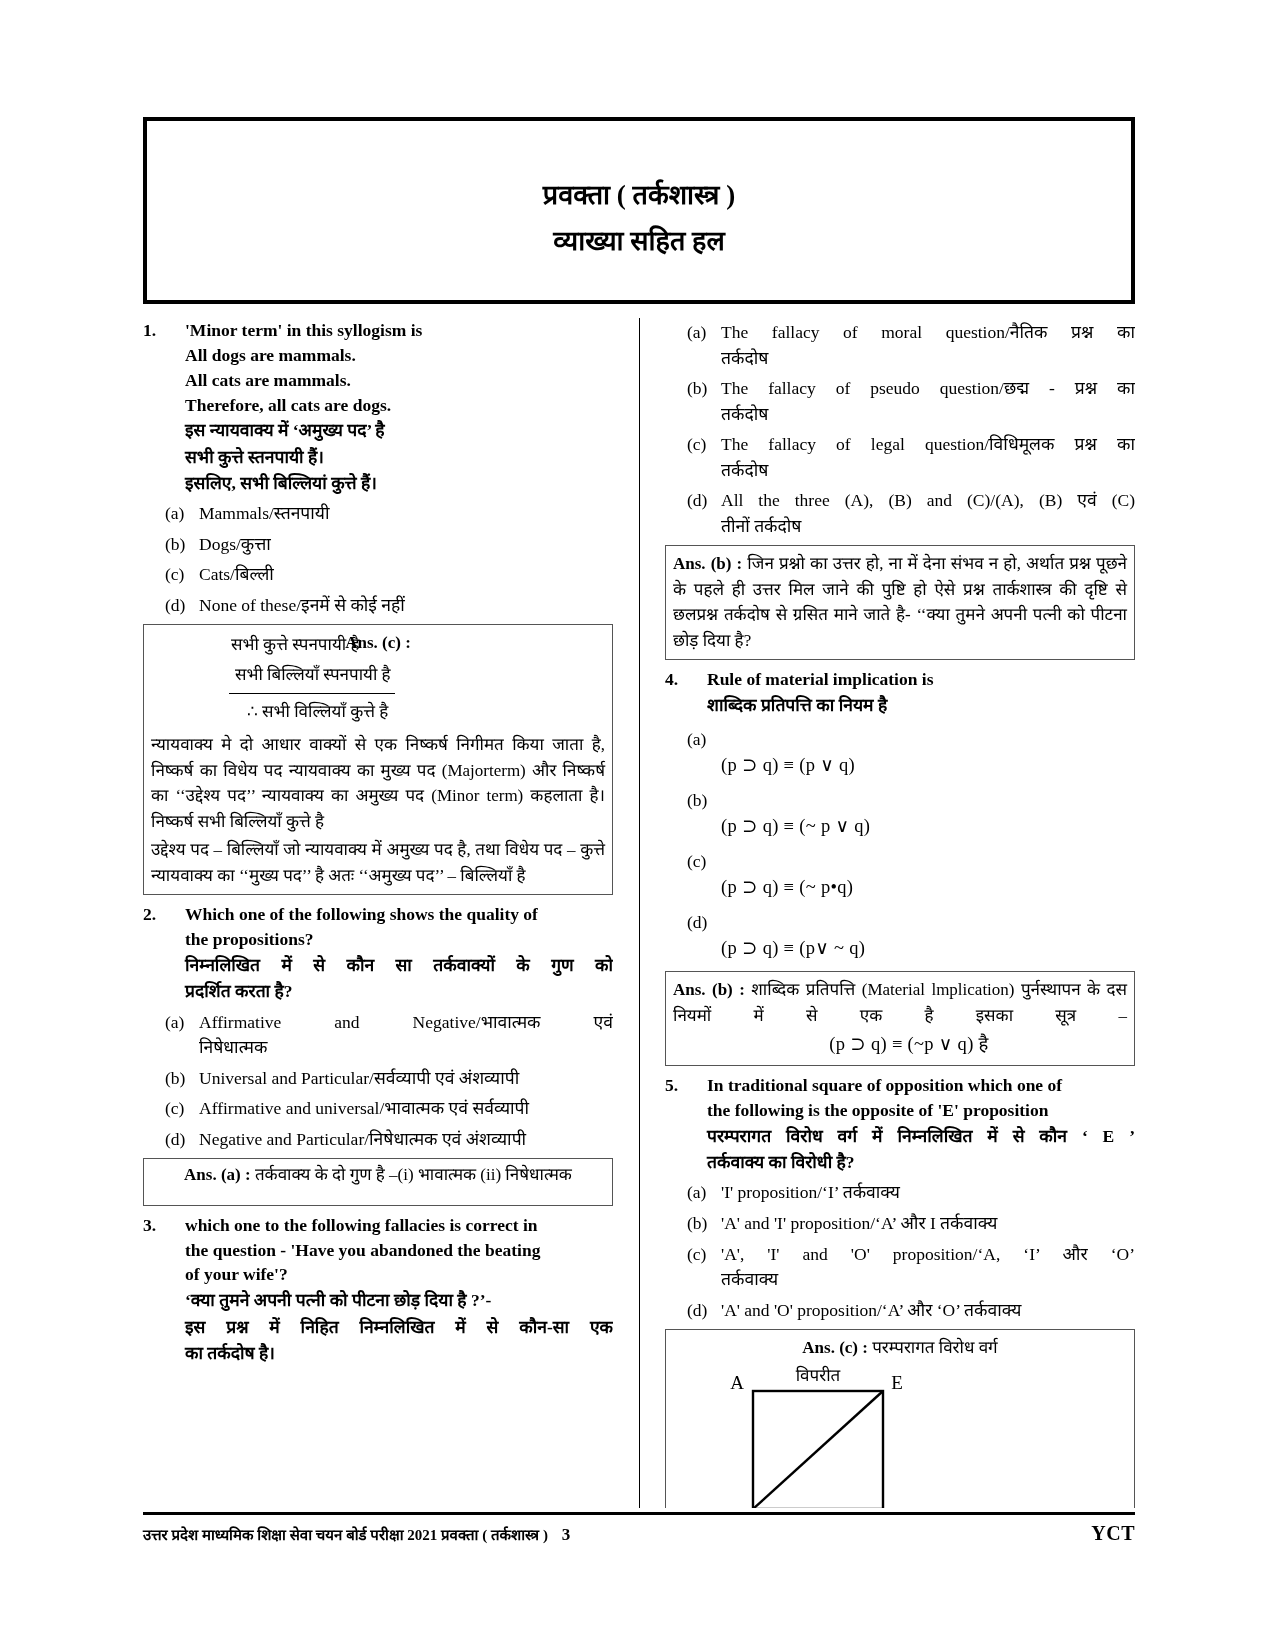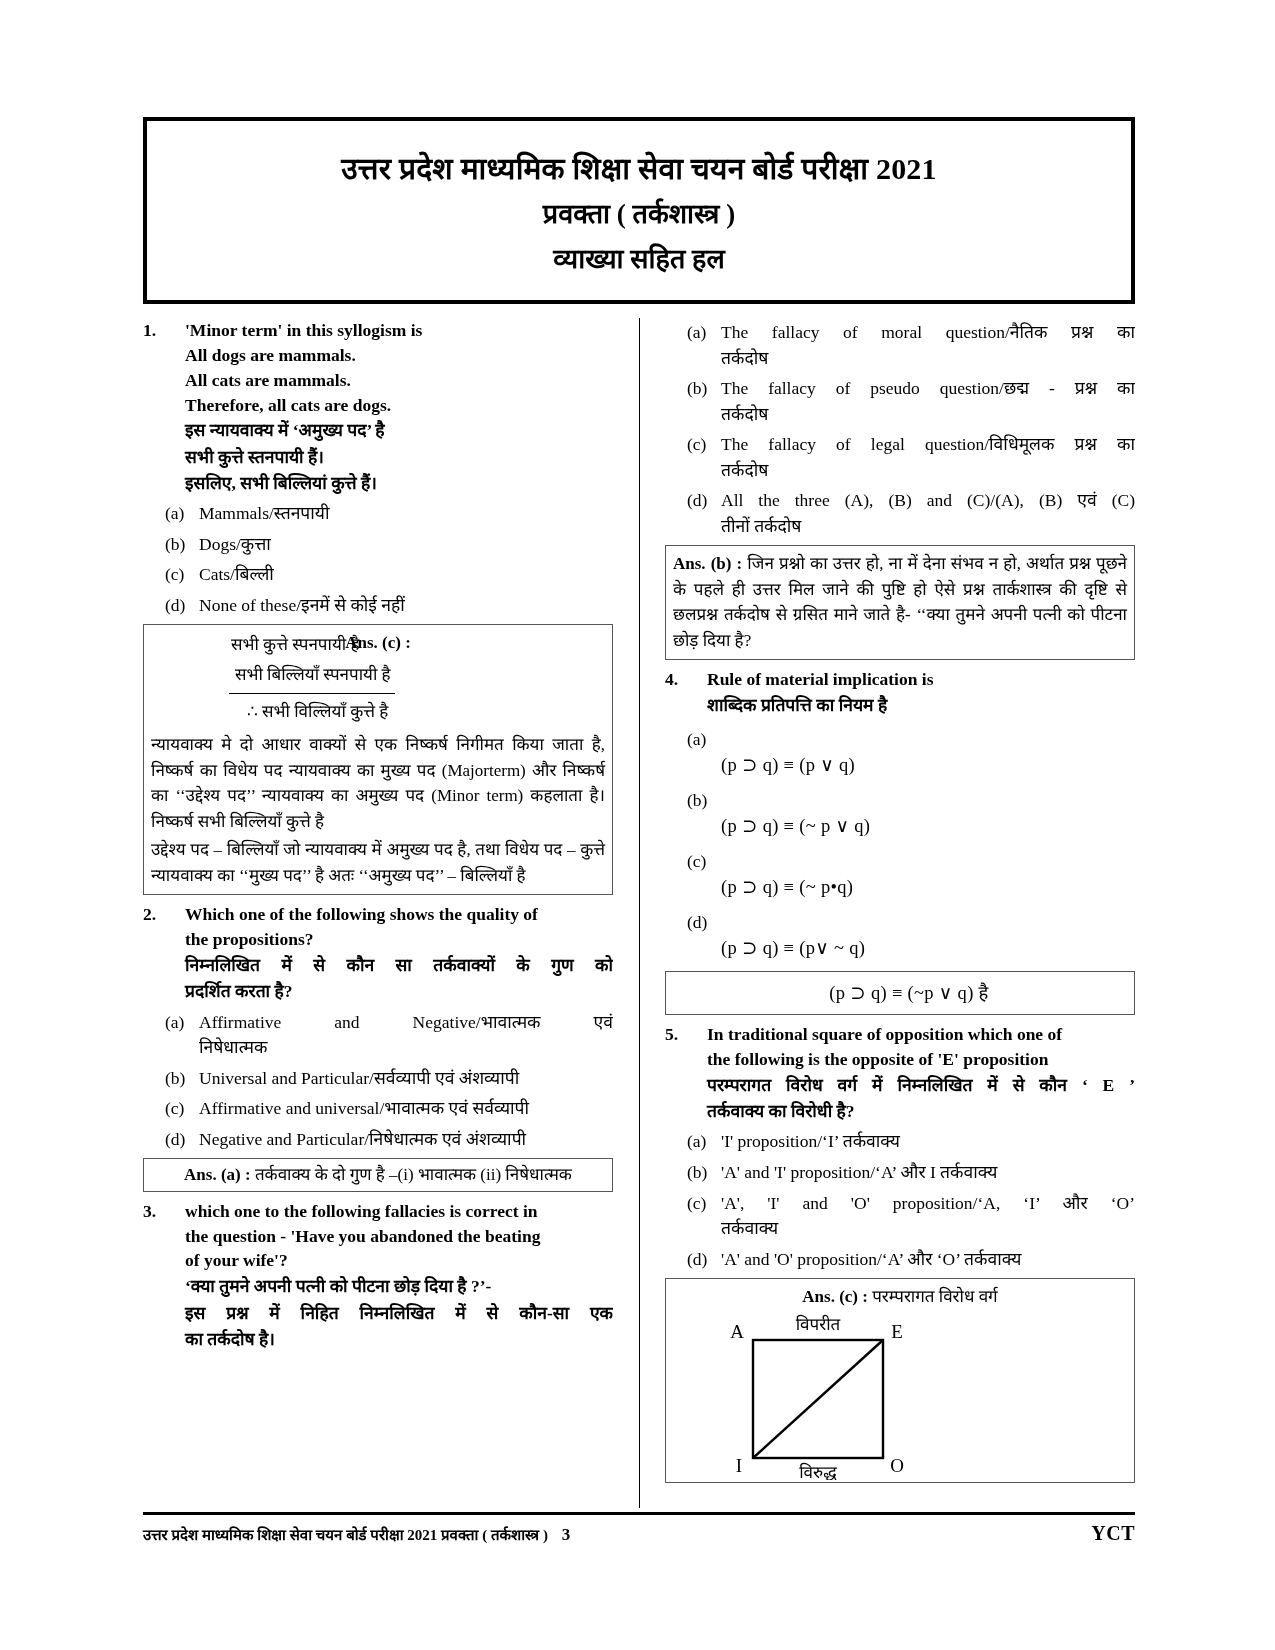--- a/index.html
+++ b/index.html
@@ -207,21 +207,20 @@
   .footer-left { }
   .footer-page { font-size: 17px; font-weight: bold; margin-left: 10px; }
   .footer-right { font-size: 20px; font-weight: bold; letter-spacing: .5px; }
 </style>
 </head>
 <body>
 
 <div class="page">
 
   <div class="header-box">
-    <div class="header-line1">उत्तर प्रदेश माध्यमिक शिक्षा सेवा चयन बोर्ड परीक्षा 2021</div>
     <div class="header-line2">प्रवक्ता ( तर्कशास्त्र )</div>
     <div class="header-line3">व्याख्या सहित हल</div>
   </div>
 
   <div class="columns">
     <div class="col-divider"></div>
 
     <div class="col col-left">
 
       <div class="q">
@@ -286,21 +285,21 @@
       </div>
       <div class="opt">
         <span class="opt-lbl">(c)</span>
         <span class="opt-txt">Affirmative and universal/भावात्मक एवं सर्वव्यापी</span>
       </div>
       <div class="opt">
         <span class="opt-lbl">(d)</span>
         <span class="opt-txt">Negative and Particular/निषेधात्मक एवं अंशव्यापी</span>
       </div>
 
-      <div class="ansbox" style="padding-top:3px;padding-bottom:3px;">
+      <div class="ansbox" style="padding-top:3px;padding-bottom:17px;">
         <p class="nojust" style="white-space:nowrap;">
           <span class="lead">Ans. (a) :</span>
           <span>तर्कवाक्य के दो गुण है –(i) भावात्मक (ii) निषेधात्मक</span>
         </p>
       </div>
 
       <div class="q">
         <div class="q-num">3.</div>
         <div class="q-body">
           <div class="q-en">which one to the following fallacies is correct in</div>
@@ -370,20 +369,24 @@
       <div class="opt" style="margin:9px 0 9px 0;">
         <span class="opt-lbl">(c)</span>
         <span class="opt-txt formula">(p ⊃ q) ≡ (~ p•q)</span>
       </div>
       <div class="opt" style="margin:9px 0 9px 0;">
         <span class="opt-lbl">(d)</span>
         <span class="opt-txt formula">(p ⊃ q) ≡ (p∨ ~ q)</span>
       </div>
 
       <div class="ansbox">
+        <p class="tight">
+          <span class="lead">Ans. (b) :</span>
+          <span>शाब्दिक प्रतिपत्ति (Material lmplication) पुर्नस्थापन के दस नियमों में से एक है इसका सूत्र –</span>
+        </p>
         <p class="nojust formula" style="padding-left:18px;margin-top:3px;">(p ⊃ q) ≡ (~p ∨ q) है</p>
       </div>
 
       <div class="q" style="margin-top:4px;">
         <div class="q-num">5.</div>
         <div class="q-body">
           <div class="q-en">In traditional square of opposition which one of</div>
           <div class="q-en">the following is the opposite of 'E' proposition</div>
           <div class="q-hi" style="text-align:justify;text-align-last:justify;">परम्परागत विरोध वर्ग में निम्नलिखित में से कौन ‘ E ’</div>
           <div class="q-hi">तर्कवाक्य का विरोधी है?</div>

